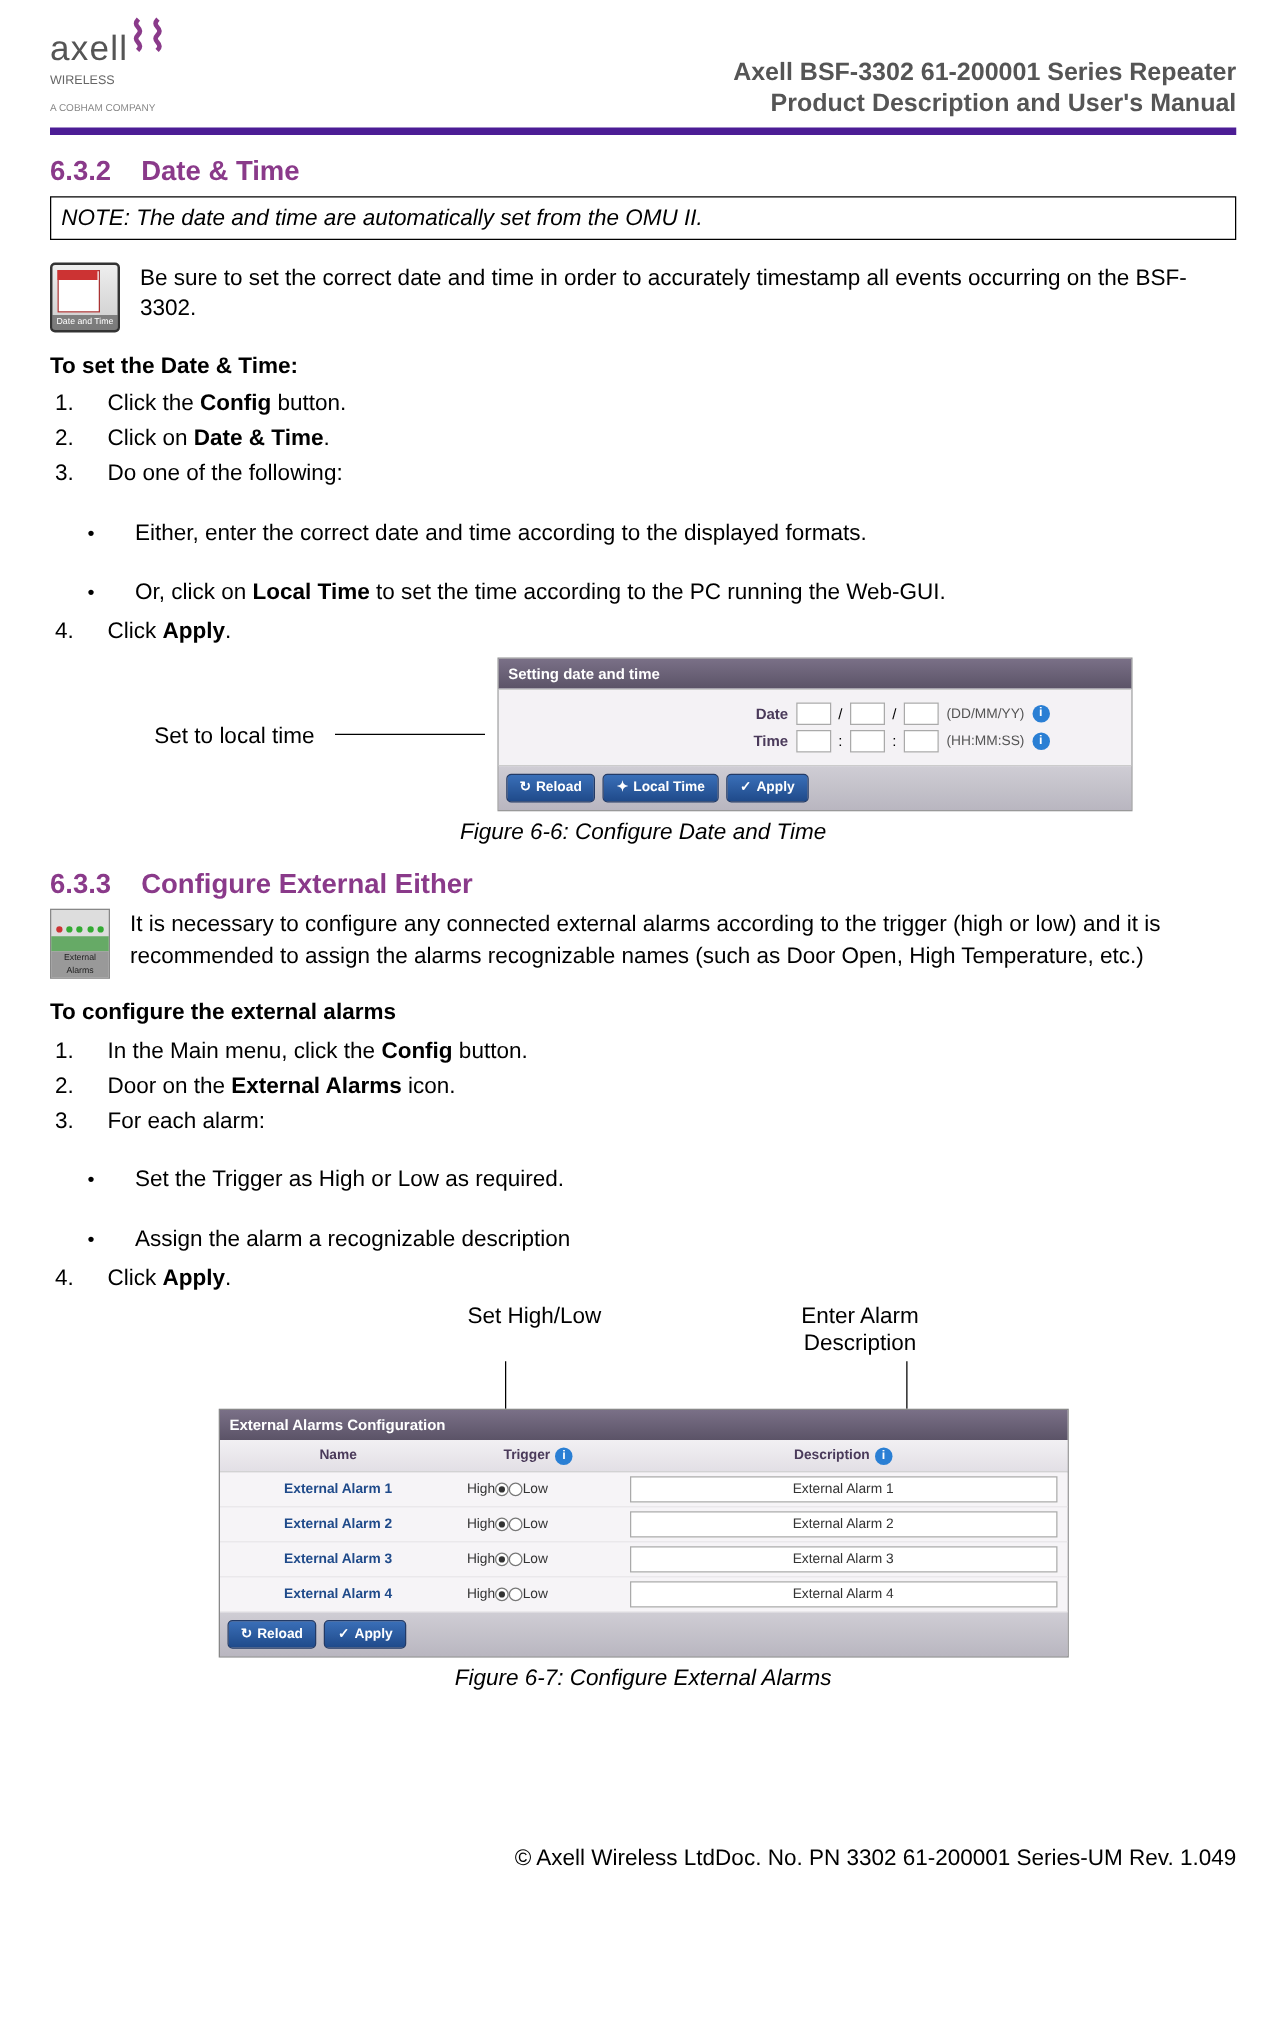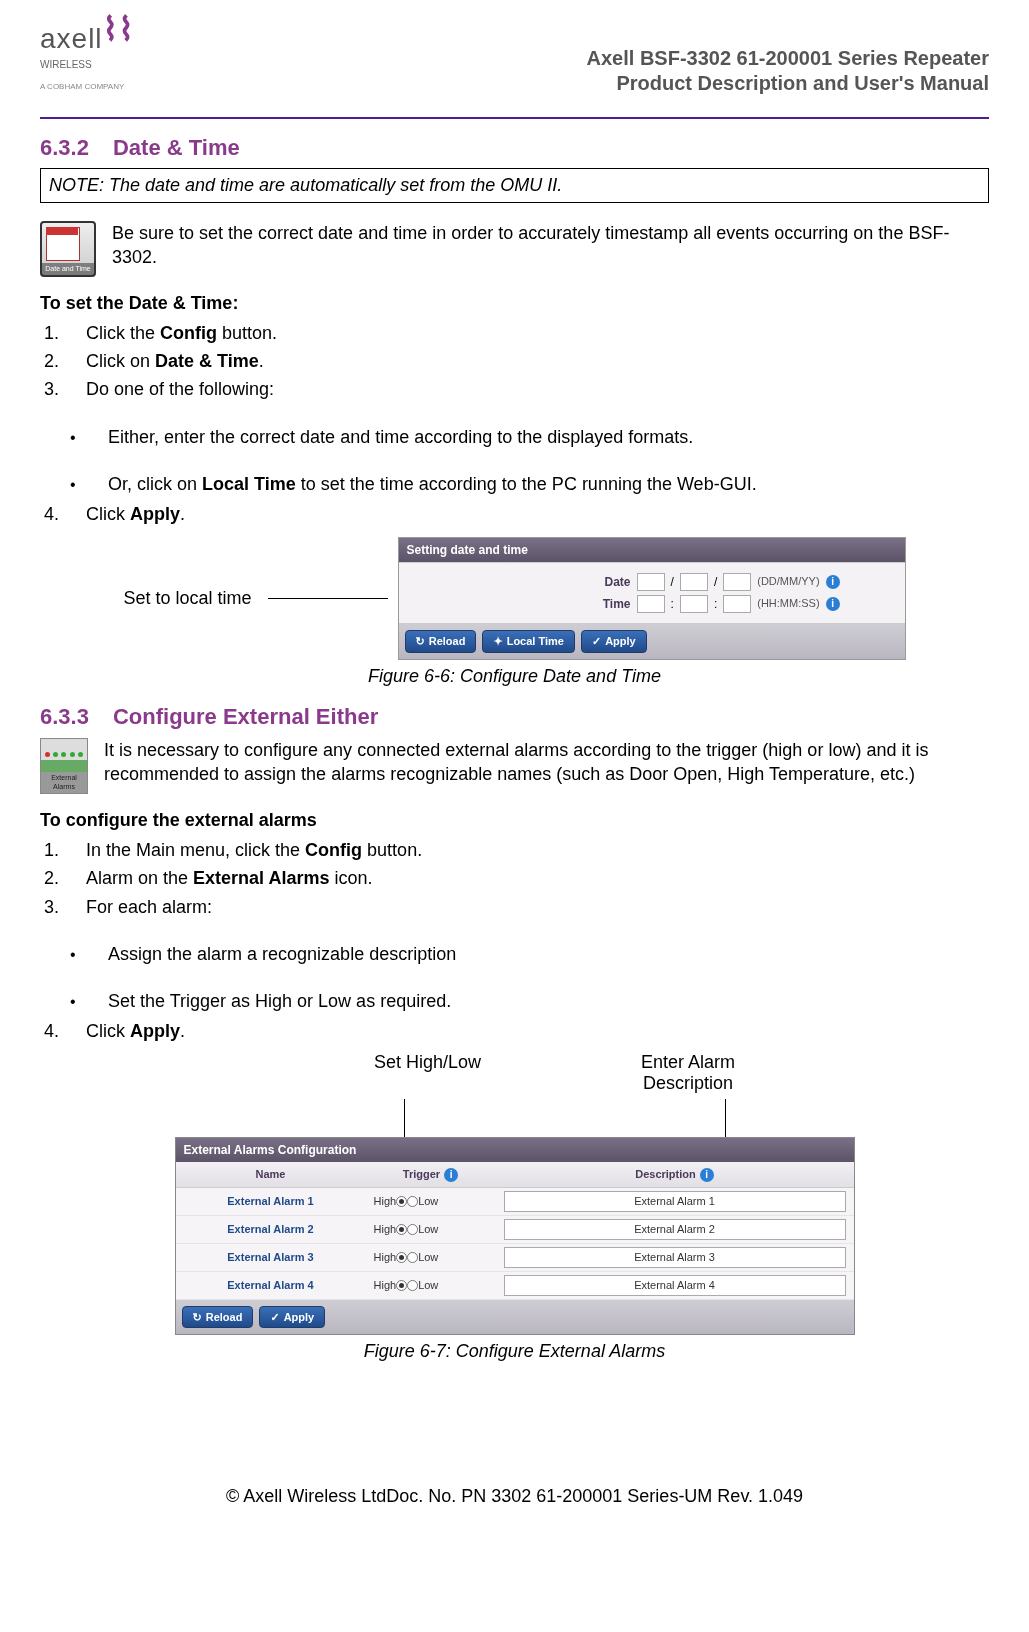--- a/index.html
+++ b/index.html
@@ -10,22 +10,22 @@
       background: #fff;
       width: 1029px;
       margin: 0 auto;
       padding: 20px 40px 20px 40px;
       line-height: 1.35;
     }
     .header {
       display: flex;
       justify-content: space-between;
       align-items: flex-end;
-      border-bottom: 2px solid #4c1d95;
-      padding-bottom: 21px;
+      border-bottom: 6px solid #4c1d95;
+      padding-bottom: 6px;
       margin-bottom: 14px;
       gap: 36px;
     }
     .logo-block { display: flex; align-items: flex-start; gap: 6px; }
     .logo-text { font-size: 28px; font-weight: 300; letter-spacing: 1px; color: #555; }
     .logo-wave { font-size: 32px; color: #8a3a8a; font-weight: bold; line-height: 0.6; }
     .logo-sub { font-size: 10px; color: #666; display: block; }
     .cobham { font-size: 8px; color: #888; }
     .doc-title {
       text-align: right;
@@ -179,21 +179,21 @@
     .radio { width: 11px; height: 11px; border: 1px solid #777; border-radius: 50%; background: #fff; display: inline-flex; align-items: center; justify-content: center; }
     .radio.sel::after { content:""; width:5px;height:5px;border-radius:50%;background:#333; }
     .ea-desc-input {
       flex: 1; border: 1px solid #aaa; background: #fff; padding: 2px 6px; font-size: 11px; color: #333;
     }
     .ea-footer {
       background: linear-gradient(#cfcdd4,#b9b6c0);
       padding: 6px; display: flex; gap: 6px;
     }
     .footer-bar {
-      display: flex; justify-content: center;
+      display: flex; justify-content: flex-end;
       margin-top: 120px;
       font-size: 18px;
       color: #000;
     }
   </style>
 </head>
 <body>
 
 <div class="header">
   <div class="logo-block">
@@ -322,35 +322,35 @@
 </div>
 
 <div class="sub-bold">To configure the external alarms</div>
 <div class="ol-list">
   <div class="li-row">
       <span class="num">1.</span>
       <span><span>In the Main menu, click the </span><b>Config</b><span> button.</span></span>
     </div>
   <div class="li-row">
       <span class="num">2.</span>
-      <span><span>Alarm on the </span><b>External Alarms</b><span> icon.</span></span>
+      <span><span>Door on the </span><b>External Alarms</b><span> icon.</span></span>
     </div>
   <div class="li-row">
       <span class="num">3.</span>
       <span>For each alarm:</span>
     </div>
 </div>
 <div class="bullet-list">
   <div class="bl-row">
       <span class="dot dot-glyph"></span>
-      <span>Assign the alarm a recognizable description</span>
+      <span>Set the Trigger as High or Low as required.</span>
     </div>
   <div class="bl-row">
       <span class="dot dot-glyph"></span>
-      <span>Set the Trigger as High or Low as required.</span>
+      <span>Assign the alarm a recognizable description</span>
     </div>
 </div>
 <div class="ol-list">
   <div class="li-row">
       <span class="num">4.</span>
       <span><span>Click </span><b>Apply</b><span>.</span></span>
     </div>
 </div>
 
 <div class="ea-wrapper">

